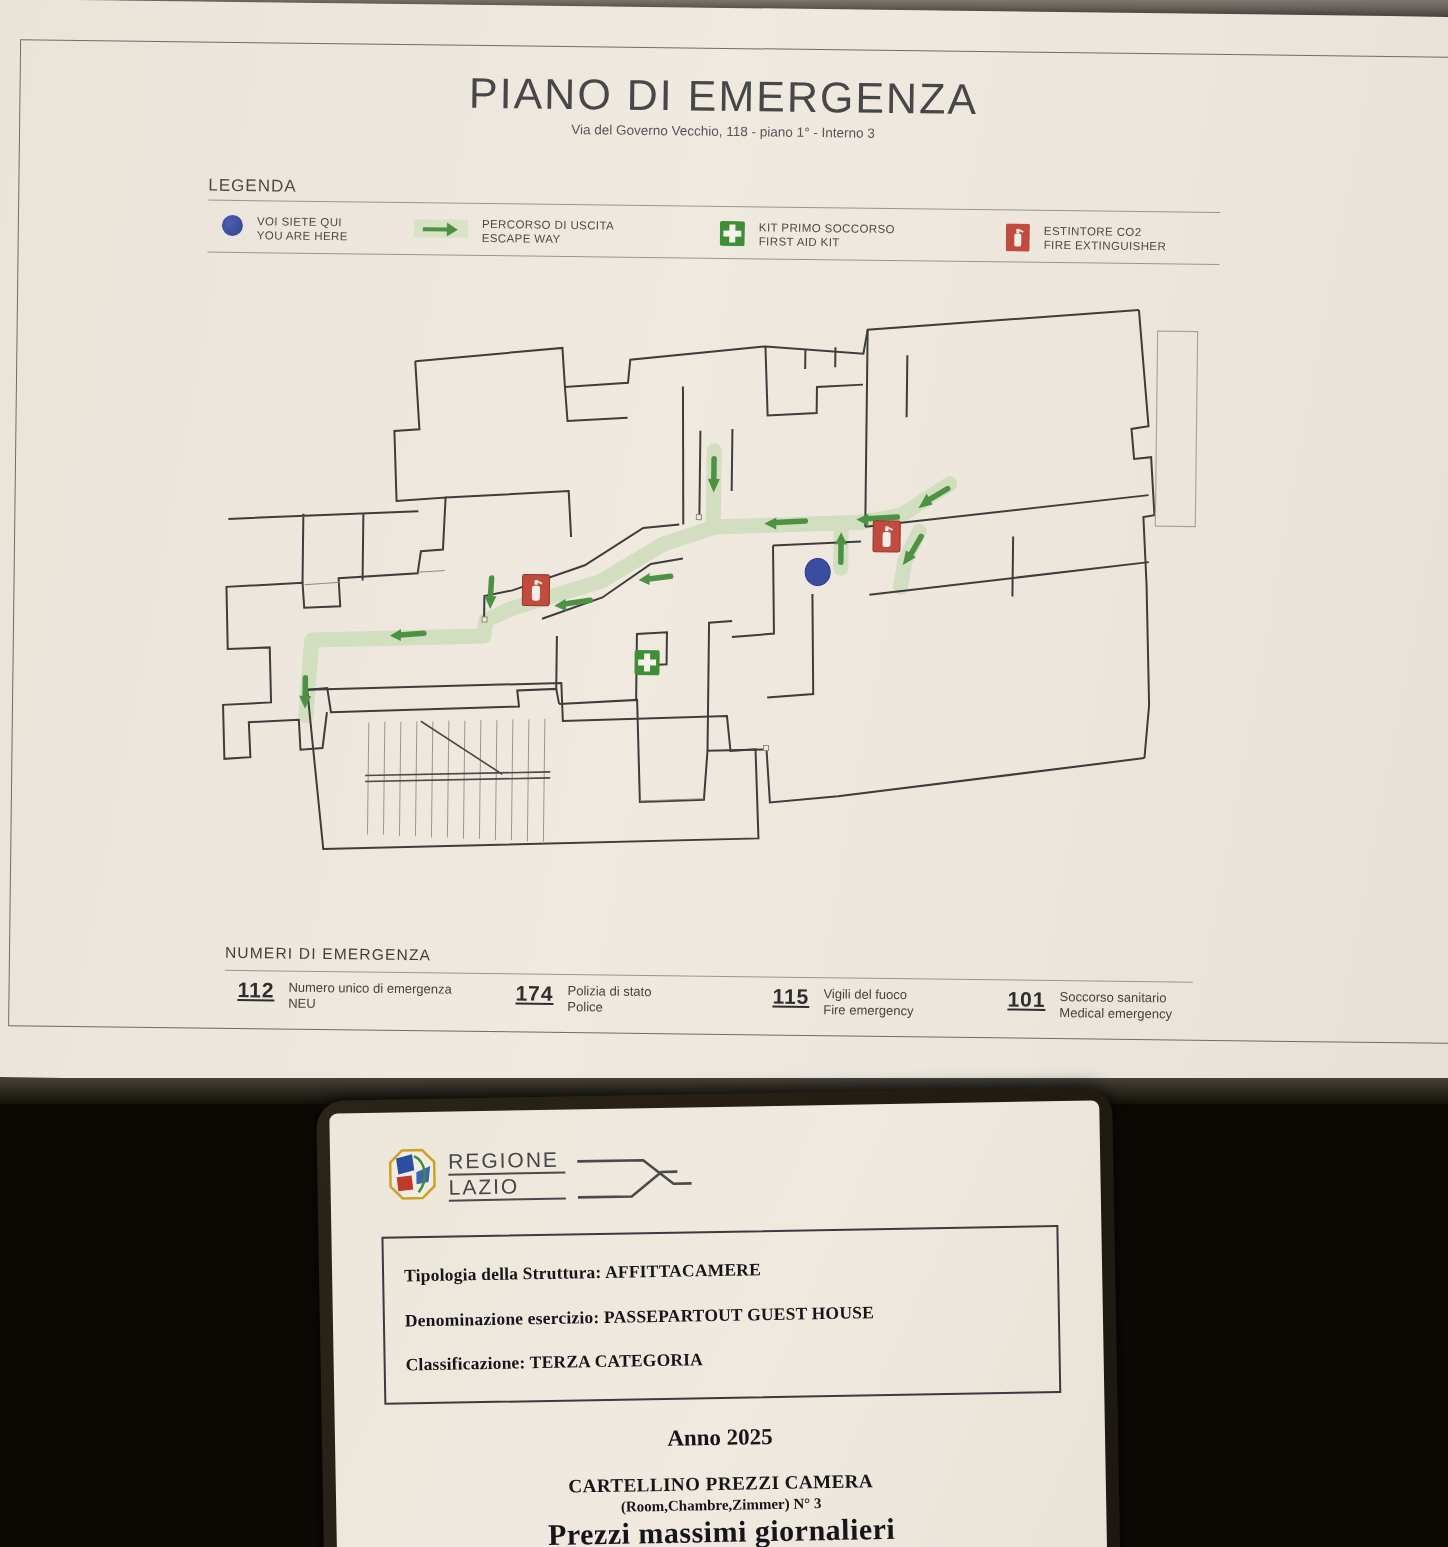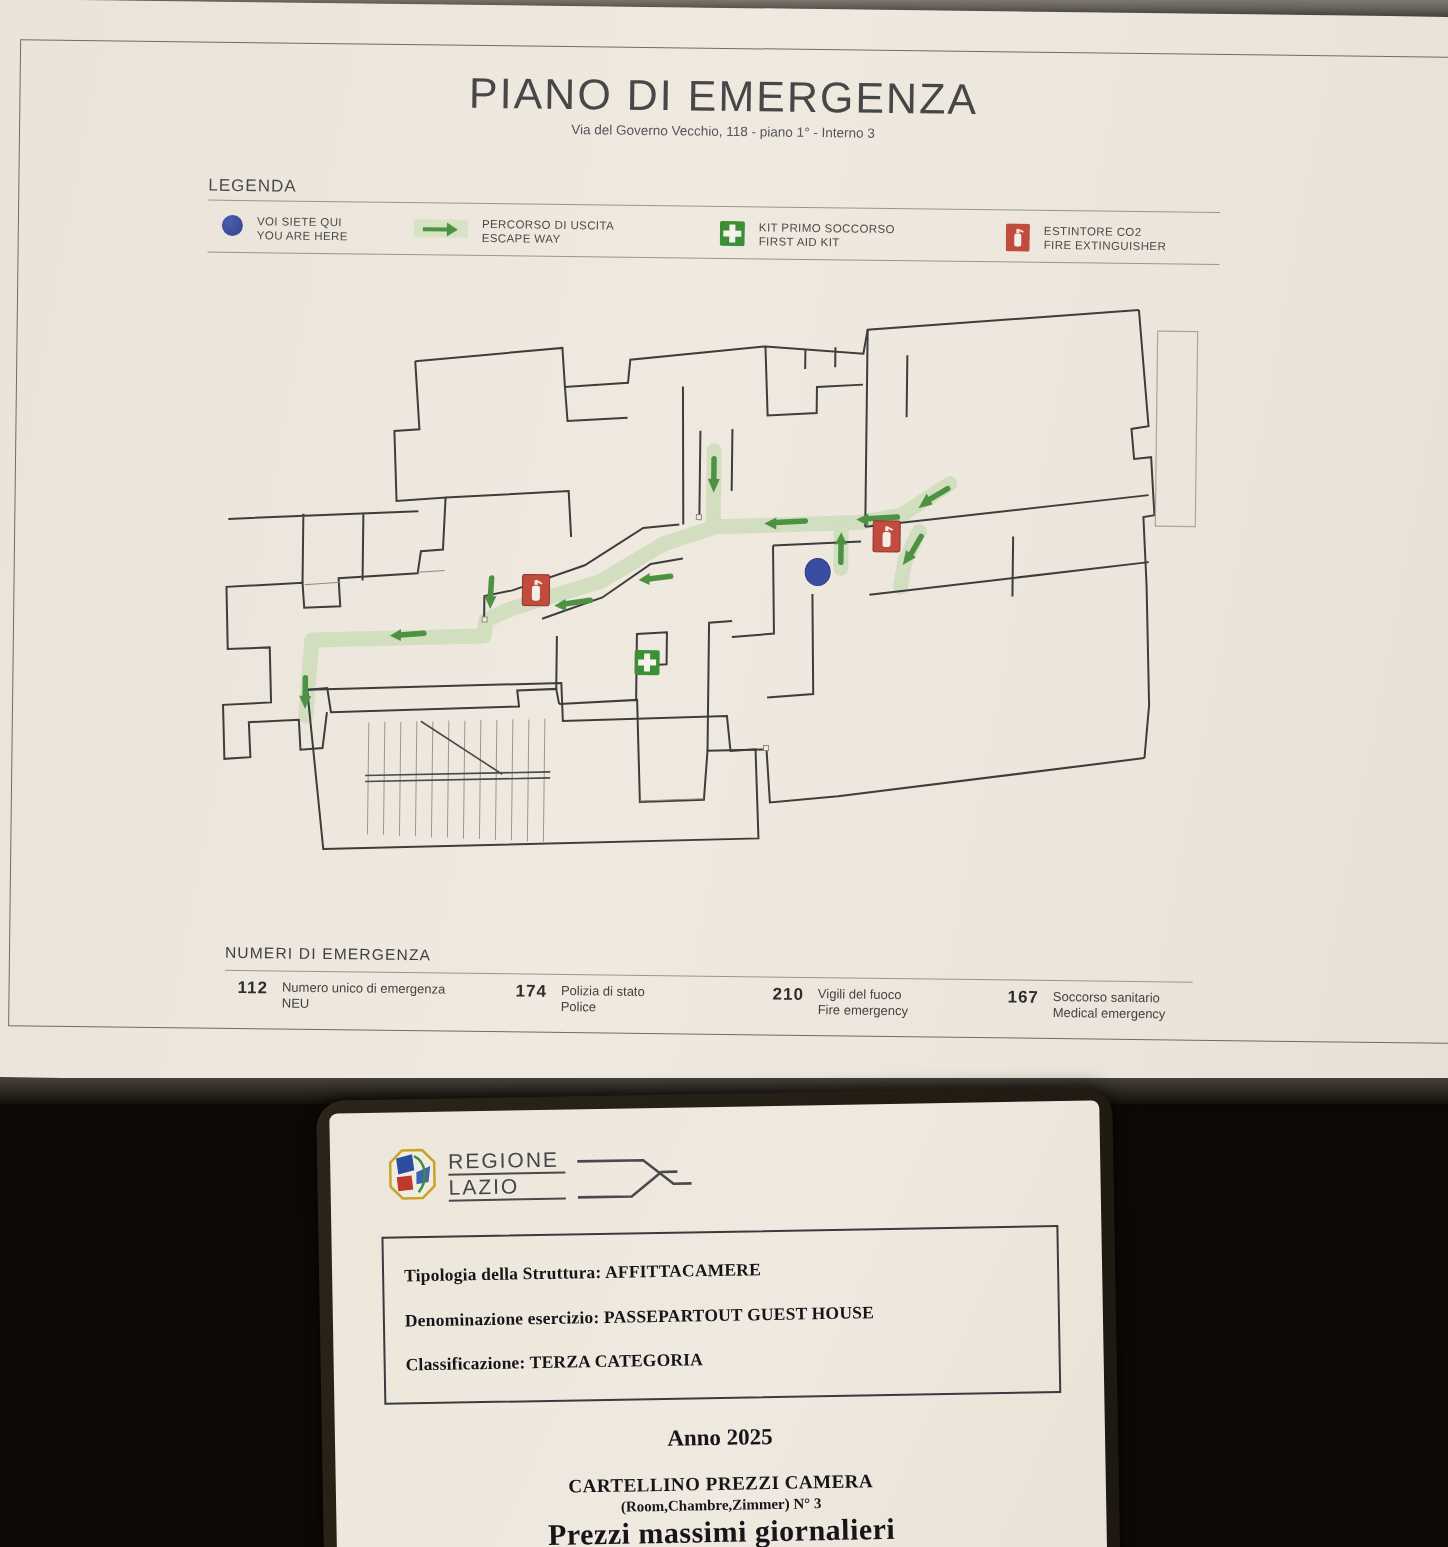--- a/index.html
+++ b/index.html
@@ -33,21 +33,21 @@
   .legend-label{font-size:11.5px;line-height:14px;color:#4b4b47;letter-spacing:.4px;padding-top:2px;}
   .dot-icon{width:21px;height:21px;border-radius:50%;
     background:radial-gradient(circle at 35% 35%,#4a5db0,#35438f);margin-top:3px;}
   .arrowbar-icon{width:54px;height:18px;background:#d8e3c6;position:relative;margin-top:5px;}
   .arrowbar-icon .shaft{position:absolute;left:9px;top:7.5px;width:26px;height:4px;background:#4d9243;}
   .arrowbar-icon .head{position:absolute;left:33px;top:2.5px;width:0;height:0;
     border-left:11px solid #4d9243;border-top:7px solid transparent;border-bottom:7px solid transparent;}
   .numeri-heading{position:absolute;left:252px;top:942px;font-size:15.5px;
     letter-spacing:1.2px;color:#3e3e3c;}
   .num-item{position:absolute;top:976px;display:flex;gap:14px;align-items:flex-start;}
-  .num-big{font-size:17px;font-weight:bold;color:#2e2e2e;letter-spacing:1px;}
+  .num-big{font-size:21px;font-weight:bold;color:#2e2e2e;letter-spacing:1px;text-decoration:underline;}
   .num-label{font-size:13px;line-height:16px;color:#434341;padding-top:1px;}
   .plan-svg{position:absolute;left:235px;top:285px;}
   
   .sleeve{
     position:absolute;left:316px;top:1094px;width:796px;height:480px;
     background:linear-gradient(120deg,#2b2418,#1c1710);
     border-radius:28px 28px 0 0;
     transform:rotate(-1deg);transform-origin:50% 0%;
     box-shadow:0 0 18px rgba(0,0,0,.8);
   }
@@ -265,28 +265,28 @@
     </div>
   </div>
   <div class="num-item" style="left:543px">
     <div class="num-big">174</div>
     <div class="num-label">
       <div>Polizia di stato</div>
       <div>Police</div>
     </div>
   </div>
   <div class="num-item" style="left:800px">
-    <div class="num-big">210</div>
+    <div class="num-big">115</div>
     <div class="num-label">
       <div>Vigili del fuoco</div>
       <div>Fire emergency</div>
     </div>
   </div>
   <div class="num-item" style="left:1035px">
-    <div class="num-big">167</div>
+    <div class="num-big">101</div>
     <div class="num-label">
       <div>Soccorso sanitario</div>
       <div>Medical emergency</div>
     </div>
   </div>
 </div>
 
 <div class="shelf"></div>
 
 <div class="sleeve">

